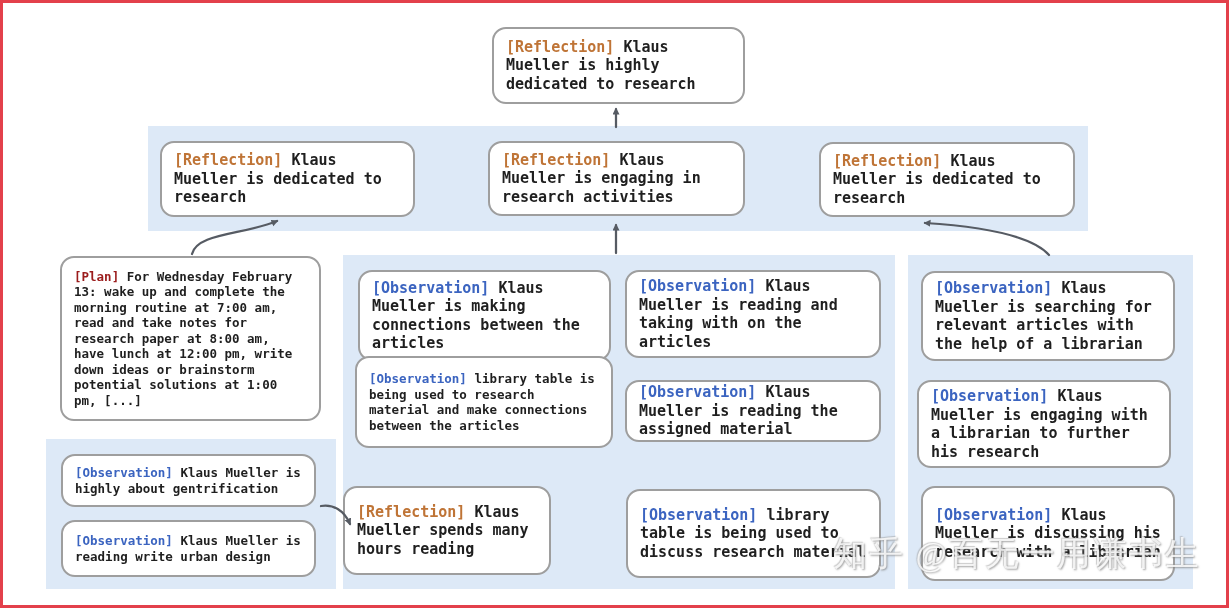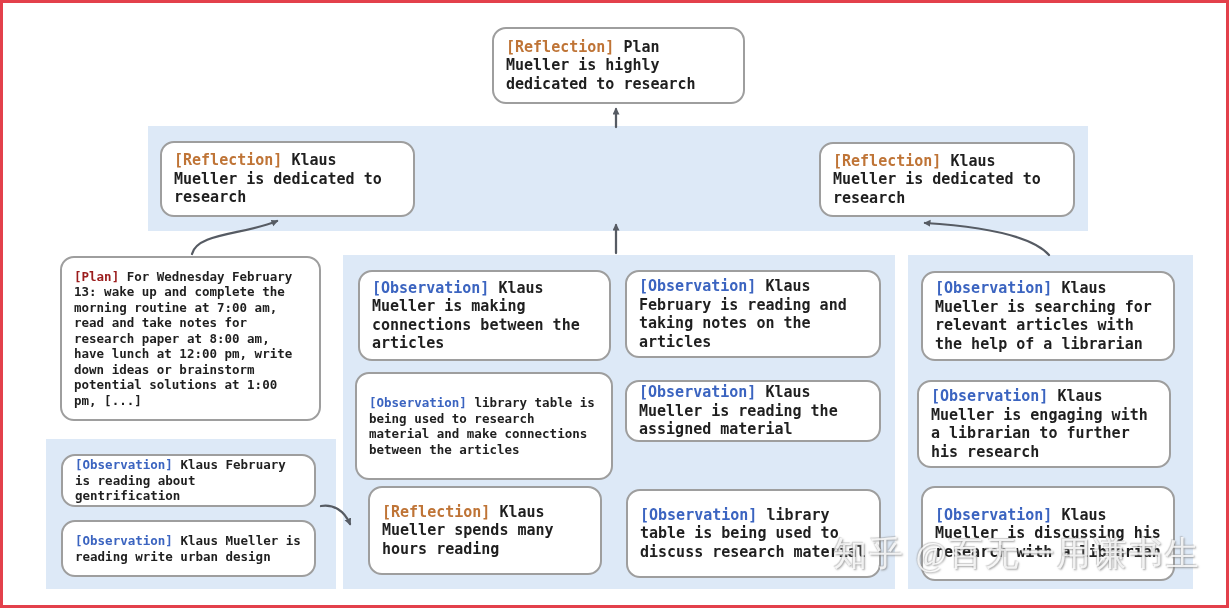--- a/index.html
+++ b/index.html
@@ -59,53 +59,56 @@
 <body>
 
 <div class="frame">
 
   <div class="band" style="left:145px;top:123px;width:940px;height:105px"></div>
   <div class="band" style="left:43px;top:436px;width:290px;height:150px"></div>
   <div class="band" style="left:340px;top:252px;width:552px;height:334px"></div>
   <div class="band" style="left:905px;top:252px;width:285px;height:334px"></div>
 
   <div class="node big" style="left:489px;top:24px;width:253px;height:77px">
-    <div class="txt"><span class="tag reflection">[Reflection]</span> <span>Plan Mueller is highly dedicated to research</span></div>
+    <div class="txt"><span class="tag reflection">[Reflection]</span> <span>Klaus Mueller is highly dedicated to research</span></div>
   </div>
 
   <div class="node big" style="left:157px;top:138px;width:255px;height:76px">
     <div class="txt"><span class="tag reflection">[Reflection]</span> <span>Klaus Mueller is dedicated to research</span></div>
+  </div>
+  <div class="node big" style="left:485px;top:138px;width:257px;height:75px">
+    <div class="txt"><span class="tag reflection">[Reflection]</span> <span>Klaus Mueller is engaging in research activities</span></div>
   </div>
   <div class="node big" style="left:816px;top:139px;width:256px;height:75px">
     <div class="txt"><span class="tag reflection">[Reflection]</span> <span>Klaus Mueller is dedicated to research</span></div>
   </div>
 
   <div class="node small" style="left:57px;top:253px;width:261px;height:165px">
     <div class="txt"><span class="tag plan">[Plan]</span> <span>For Wednesday February 13: wake up and complete the morning routine at 7:00 am, read and take notes for research paper at 8:00 am, have lunch at 12:00 pm, write down ideas or brainstorm potential solutions at 1:00 pm, [...]</span></div>
   </div>
 
   <div class="node small" style="left:58px;top:451px;width:255px;height:53px">
-    <div class="txt"><span class="tag observation">[Observation]</span> <span>Klaus February is reading about gentrification</span></div>
+    <div class="txt"><span class="tag observation">[Observation]</span> <span>Klaus Mueller is highly about gentrification</span></div>
   </div>
   <div class="node small" style="left:58px;top:517px;width:255px;height:57px">
     <div class="txt"><span class="tag observation">[Observation]</span> <span>Klaus Mueller is reading write urban design</span></div>
   </div>
 
   <div class="node big" style="left:355px;top:267px;width:253px;height:91px">
     <div class="txt"><span class="tag observation">[Observation]</span> <span>Klaus Mueller is making connections between the articles</span></div>
   </div>
-  <div class="node small" style="left:352px;top:369px;width:258px;height:108px">
+  <div class="node small" style="left:352px;top:353px;width:258px;height:92px">
     <div class="txt"><span class="tag observation">[Observation]</span> <span>library table is being used to research material and make connections between the articles</span></div>
   </div>
-  <div class="node big" style="left:365px;top:483px;width:234px;height:89px">
+  <div class="node big" style="left:340px;top:483px;width:208px;height:89px">
     <div class="txt"><span class="tag reflection">[Reflection]</span> <span>Klaus Mueller spends many hours reading</span></div>
   </div>
 
   <div class="node big" style="left:622px;top:267px;width:256px;height:88px">
-    <div class="txt"><span class="tag observation">[Observation]</span> <span>Klaus February is reading and taking notes on the articles</span></div>
+    <div class="txt"><span class="tag observation">[Observation]</span> <span>Klaus Mueller is reading and taking with on the articles</span></div>
   </div>
   <div class="node big" style="left:622px;top:377px;width:256px;height:62px">
     <div class="txt"><span class="tag observation">[Observation]</span> <span>Klaus Mueller is reading the assigned material</span></div>
   </div>
   <div class="node big" style="left:623px;top:486px;width:255px;height:89px">
     <div class="txt"><span class="tag observation">[Observation]</span> <span>library table is being used to discuss research material</span></div>
   </div>
 
   <div class="node big" style="left:914px;top:377px;width:254px;height:88px">
     <div class="txt"><span class="tag observation">[Observation]</span> <span>Klaus Mueller is engaging with a librarian to further his research</span></div>

